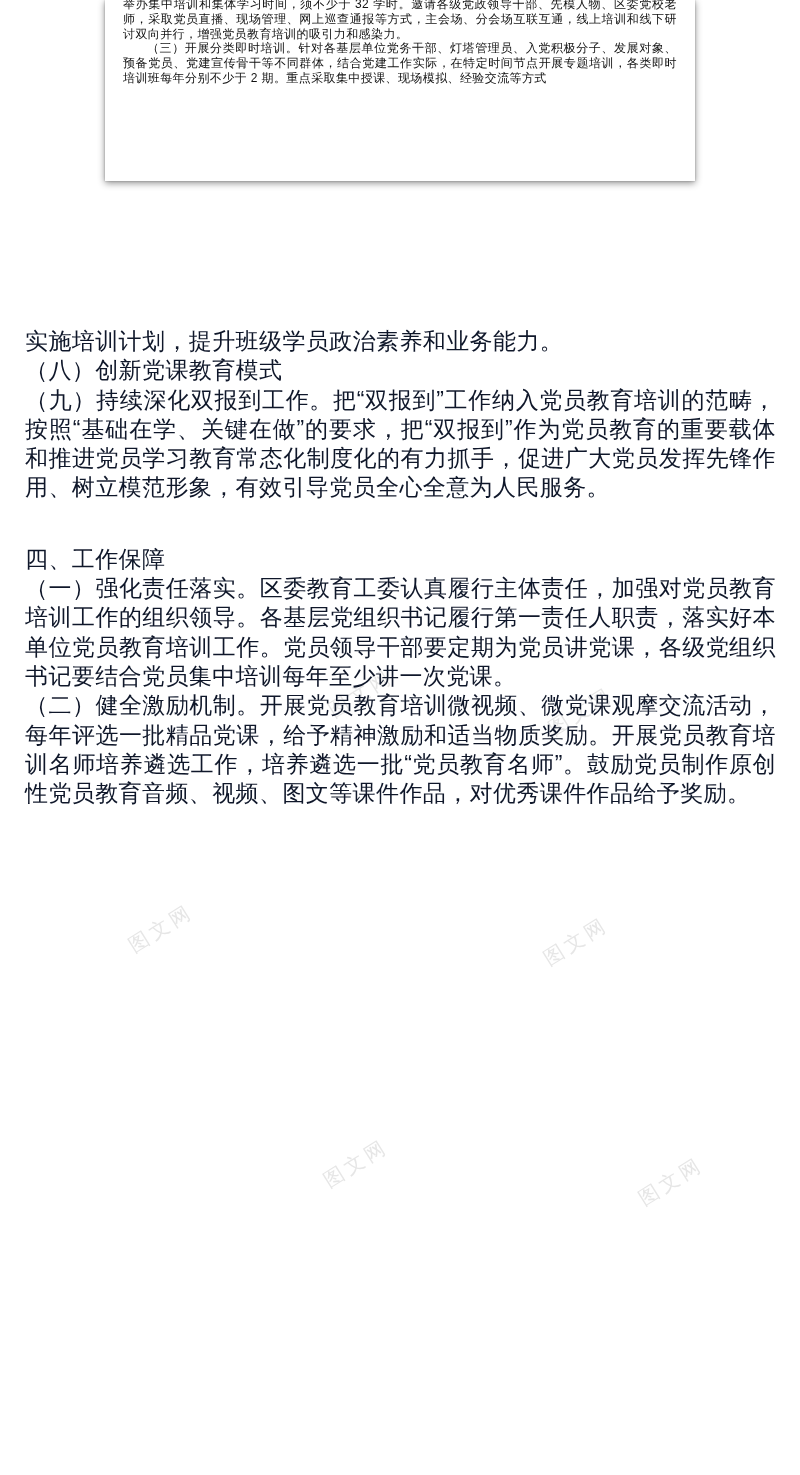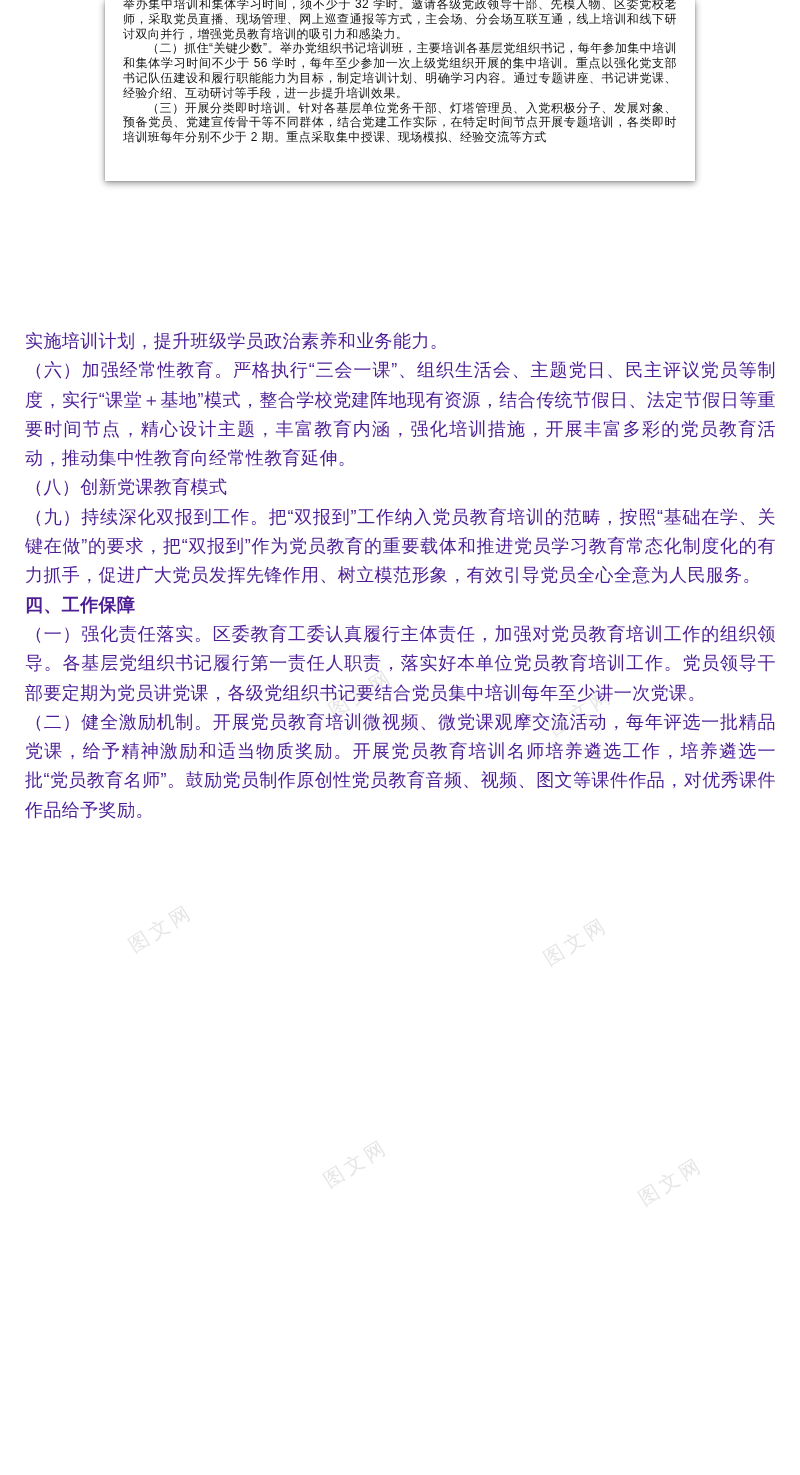--- a/index.html
+++ b/index.html
@@ -55,56 +55,55 @@
 
   
   .body-text {
     position: absolute;
     left: 25px;
     right: 24px;
     top: 327px;
   }
   .body-p {
     margin: 0;
-    font-size: 18px;
+    font-size: 23px;
     line-height: 29.3px;
     letter-spacing: 0.4px;
-    color: #4c1d95;
+    color: #0f172a;
     text-align: justify;
     text-justify: inter-ideograph;
   }
   .body-p.heading {
-    font-weight: 700;
+    font-weight: 400;
+    margin-top: 42px;
   }
 </style>
 </head>
 <body>
 
 <div class="page">
 
   <div class="preview-frag">
     <div class="frag-text" id="frag">
         <p class="frag-p">举办集中培训和集体学习时间，须不少于 32 学时。邀请各级党政领导干部、先模人物、区委党校老师，采取党员直播、现场管理、网上巡查通报等方式，主会场、分会场互联互通，线上培训和线下研讨双向并行，增强党员教育培训的吸引力和感染力。</p>
-        <p class="frag-p indent">（二）抓住“关键少数”。举办党组织书记培训班，主要培训各基层党组织书记，每年参加集中培训和集体学习时间不少于 56 学时，每年至少参加一次上级党组织开展的集中培训。重点以强化党支部书记队伍建设和履行职能能力为目标，制定培训计划、明确学习内容。通过专题讲座、书记讲党课、经验介绍、互动研讨等手段，进一步提升培训效果。</p>
         <p class="frag-p indent">（三）开展分类即时培训。针对各基层单位党务干部、灯塔管理员、入党积极分子、发展对象、预备党员、党建宣传骨干等不同群体，结合党建工作实际，在特定时间节点开展专题培训，各类即时培训班每年分别不少于 2 期。重点采取集中授课、现场模拟、经验交流等方式</p>
       </div>
   </div>
 
   <div id="watermarks">
       <div class="wm" style="left: 325px; top: 680px;">图文网</div>
       <div class="wm" style="left: 545px; top: 698px;">图文网</div>
       <div class="wm" style="left: 125px; top: 915px;">图文网</div>
       <div class="wm" style="left: 540px; top: 928px;">图文网</div>
       <div class="wm" style="left: 320px; top: 1150px;">图文网</div>
       <div class="wm" style="left: 635px; top: 1168px;">图文网</div>
     </div>
 
   <div class="body-text" id="bodytext">
       <p class="body-p">实施培训计划，提升班级学员政治素养和业务能力。</p>
-      <p class="body-p">（六）加强经常性教育。严格执行“三会一课”、组织生活会、主题党日、民主评议党员等制度，实行“课堂＋基地”模式，整合学校党建阵地现有资源，结合传统节假日、法定节假日等重要时间节点，精心设计主题，丰富教育内涵，强化培训措施，开展丰富多彩的党员教育活动，推动集中性教育向经常性教育延伸。</p>
       <p class="body-p">（八）创新党课教育模式</p>
       <p class="body-p">（九）持续深化双报到工作。把“双报到”工作纳入党员教育培训的范畴，按照“基础在学、关键在做”的要求，把“双报到”作为党员教育的重要载体和推进党员学习教育常态化制度化的有力抓手，促进广大党员发挥先锋作用、树立模范形象，有效引导党员全心全意为人民服务。</p>
       <p class="body-p heading">四、工作保障</p>
       <p class="body-p">（一）强化责任落实。区委教育工委认真履行主体责任，加强对党员教育培训工作的组织领导。各基层党组织书记履行第一责任人职责，落实好本单位党员教育培训工作。党员领导干部要定期为党员讲党课，各级党组织书记要结合党员集中培训每年至少讲一次党课。</p>
       <p class="body-p">（二）健全激励机制。开展党员教育培训微视频、微党课观摩交流活动，每年评选一批精品党课，给予精神激励和适当物质奖励。开展党员教育培训名师培养遴选工作，培养遴选一批“党员教育名师”。鼓励党员制作原创性党员教育音频、视频、图文等课件作品，对优秀课件作品给予奖励。</p>
     </div>
 
 </div>
 
 </body></html>

